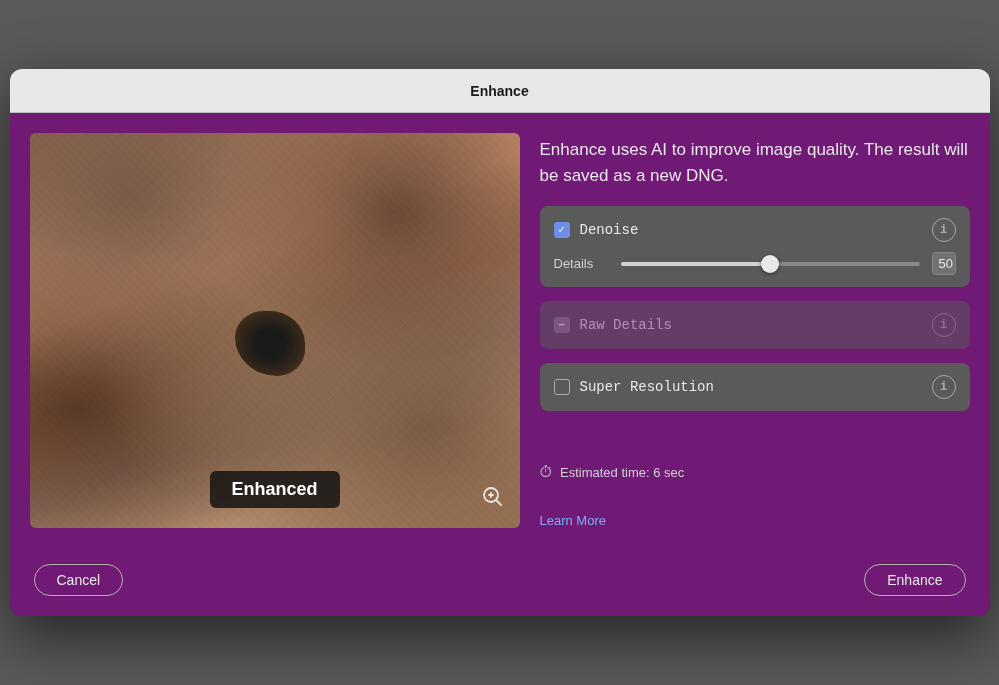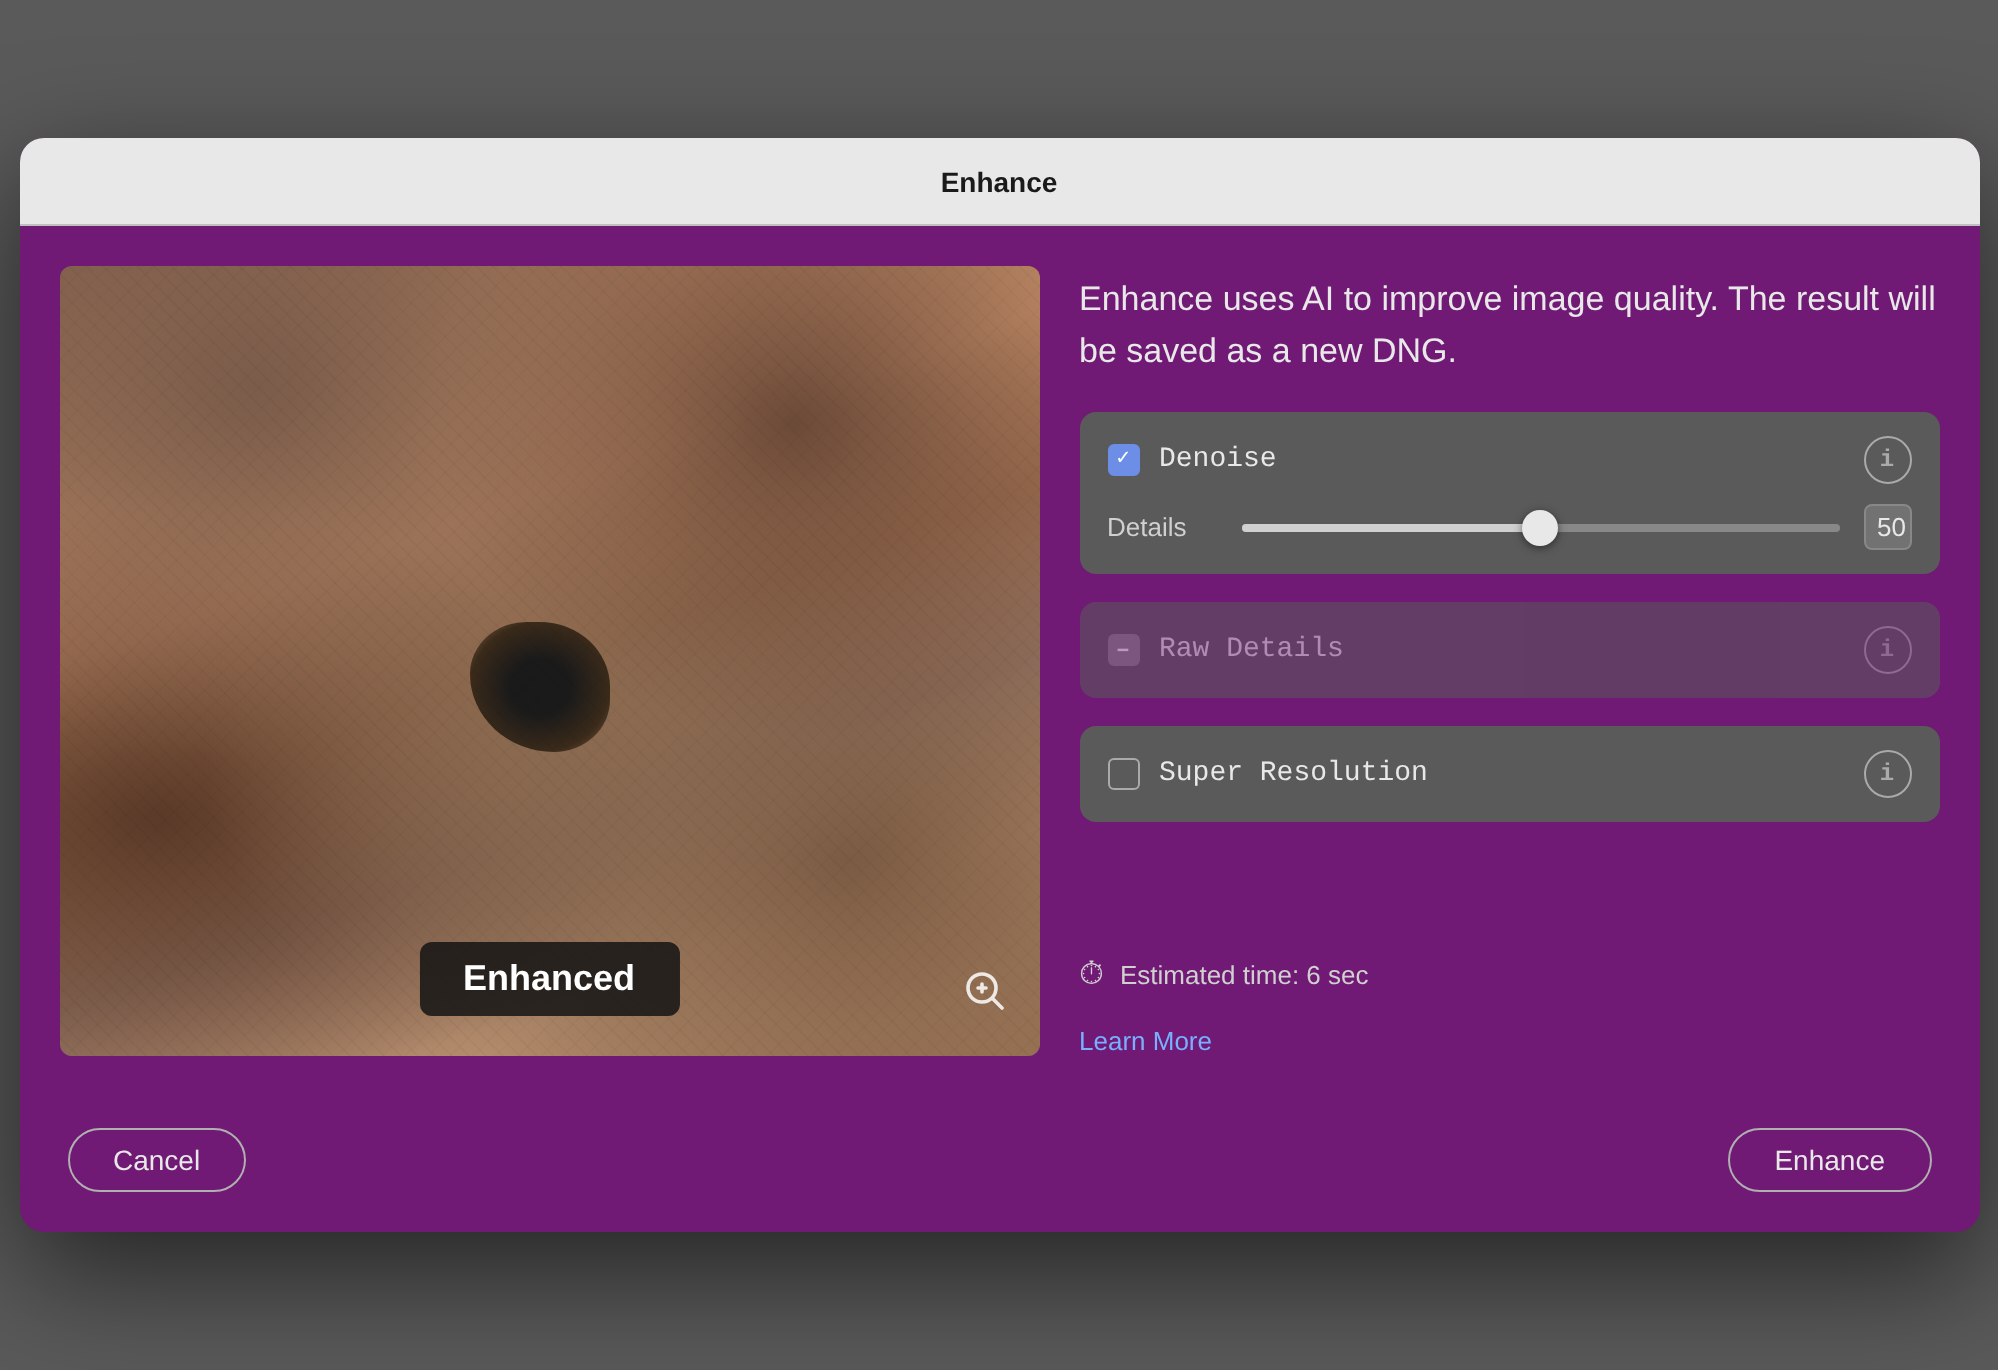--- a/index.html
+++ b/index.html
@@ -296,21 +296,21 @@
 
     .timer-icon {
       font-size: 16px;
     }
 
     .learn-more {
       font-size: 13px;
       color: #7aafff;
       text-decoration: none;
       cursor: pointer;
-      margin-top: 2px;
+      margin-top: 18px;
     }
 
     .dialog-footer {
       display: flex;
       justify-content: space-between;
       gap: 12px;
       padding: 16px 24px 20px;
     }
 
     .btn {

